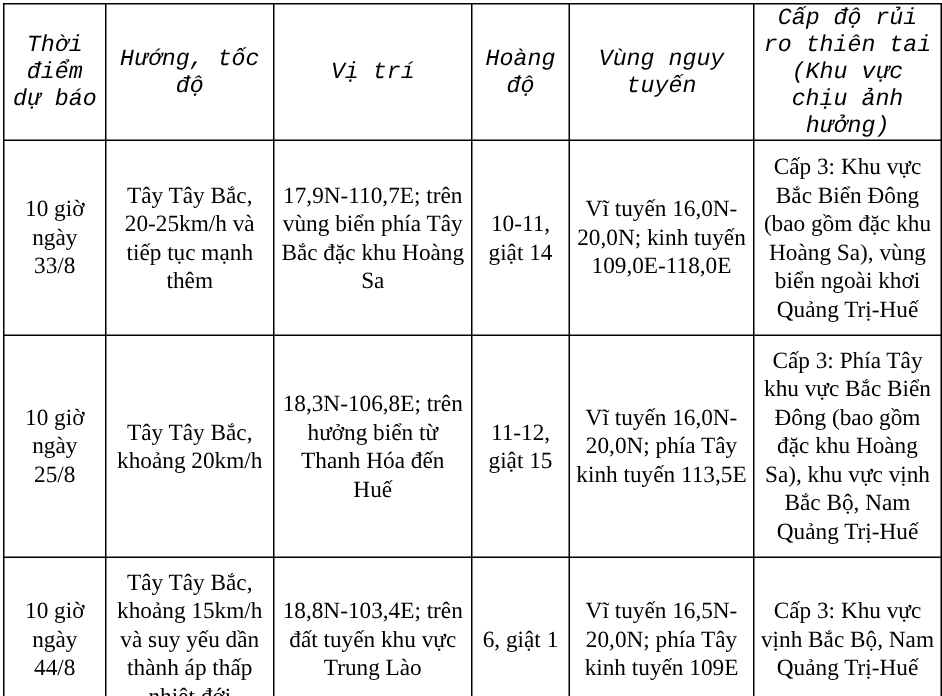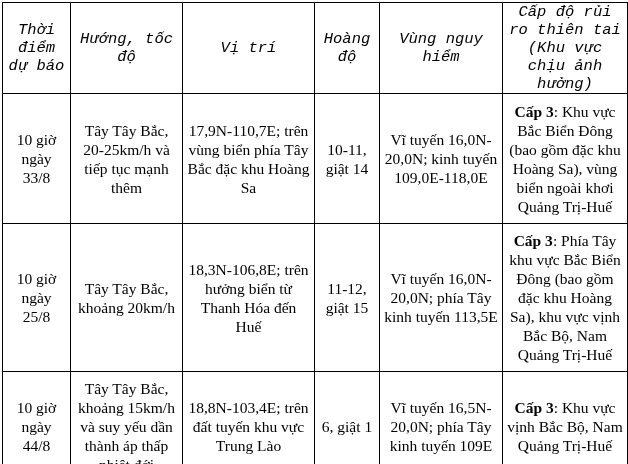--- a/index.html
+++ b/index.html
@@ -41,42 +41,42 @@
     tr.header-row { height: 73px; font-family: Liberation Mono, monospace; }
     tr.row-1 { height: 130px; }
     tr.row-2 { height: 148px; }
     tr.row-3 { height: 109px; }
     col.c1 { width: 68px; }
     col.c2 { width: 112px; }
     col.c3 { width: 132px; }
     col.c4 { width: 65px; }
     col.c5 { width: 123px; }
     col.c6 { width: 125px; }
-    .risk-level { font-weight: bold; text-align: center; }
+    .risk-level { font-weight: normal; text-align: center; }
     .cell-text { display: inline; }
   </style>
 </head>
 <body>
 
 <table class="forecast">
   <colgroup>
     <col class="c1">
       <col class="c2">
       <col class="c3">
       <col class="c4">
       <col class="c5">
       <col class="c6">
   </colgroup>
   <tbody>
       <tr class="header-row">
     <th>Thời điểm dự báo</th>
     <th>Hướng, tốc độ</th>
     <th>Vị trí</th>
     <th>Hoàng độ</th>
-    <th>Vùng nguy hiểm</th>
+    <th>Vùng nguy tuyến</th>
     <th>Cấp độ rủi ro thiên tai (Khu vực chịu ảnh hưởng)</th>
   </tr>
 
   <tr class="row-1">
     <td>10 giờ ngày 33/8</td>
     <td>Tây Tây Bắc, 20-25km/h và tiếp tục mạnh thêm</td>
     <td>17,9N-110,7E; trên vùng biển phía Tây Bắc đặc khu Hoàng Sa</td>
     <td>10-11, giật 14</td>
     <td>Vĩ tuyến 16,0N-20,0N; kinh tuyến 109,0E-118,0E</td>
     <td><span class="risk-level">Cấp 3</span><span class="cell-text">: Khu vực Bắc Biển Đông (bao gồm đặc khu Hoàng Sa), vùng biển ngoài khơi Quảng Trị-Huế</span></td>

